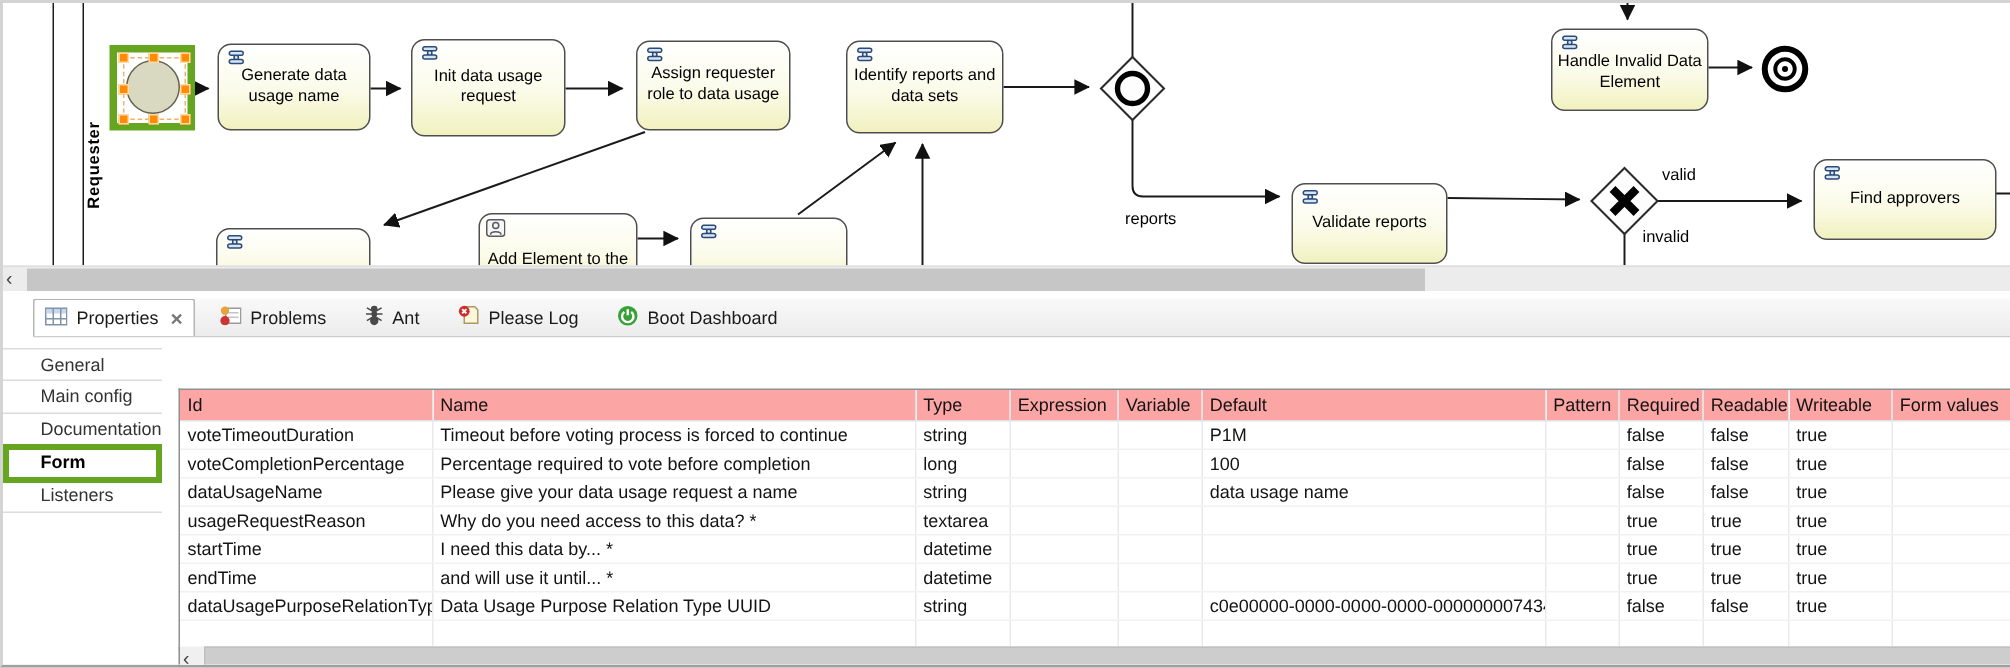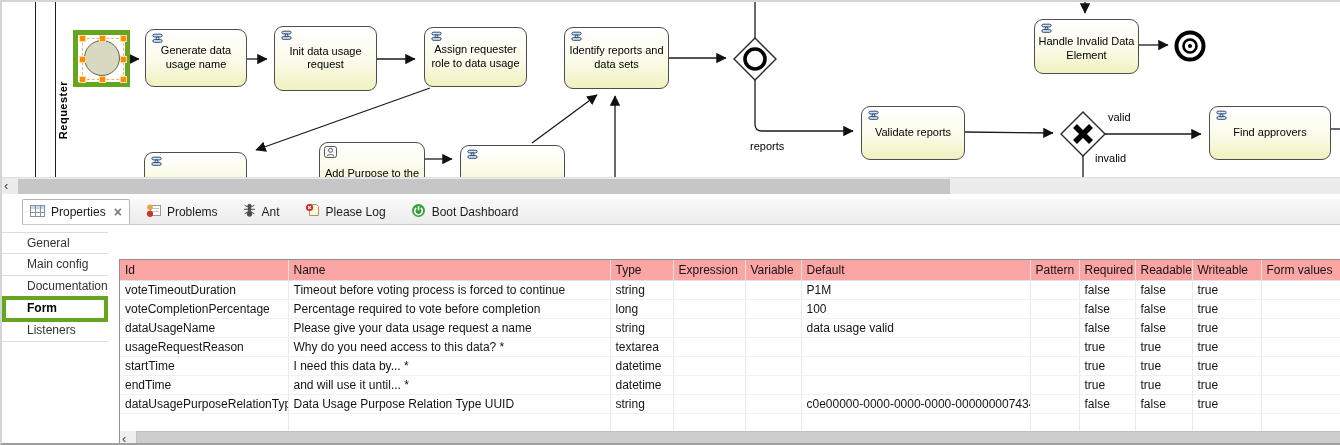--- a/index.html
+++ b/index.html
@@ -145,21 +145,21 @@
             <path d="M4.2 1.2 h6.6 c1.8 0 1.8 2.7 0 2.7 h-3.4 c-1.8 0 -1.8 2.7 0 2.7 h3.4 c1.8 0 1.8 2.7 0 2.7 h-6.6 c-1.8 0 -1.8 -2.7 0 -2.7 h3.4 c1.8 0 1.8 -2.7 0 -2.7 h-3.4 c-1.8 0 -1.8 -2.7 0 -2.7 z" fill="#d6e6f5" stroke="#2b4a77"></path>
           </svg></span>
       <div class="lbl">Assign requester role to data usage</div>
     </div>
     <div class="task" style="left:562px;top:25px;width:105px;height:62px">
       <span class="ticon"><svg width="14" height="13" viewBox="0 0 14 13">
             <path d="M4.2 1.2 h6.6 c1.8 0 1.8 2.7 0 2.7 h-3.4 c-1.8 0 -1.8 2.7 0 2.7 h3.4 c1.8 0 1.8 2.7 0 2.7 h-6.6 c-1.8 0 -1.8 -2.7 0 -2.7 h3.4 c1.8 0 1.8 -2.7 0 -2.7 h-3.4 c-1.8 0 -1.8 -2.7 0 -2.7 z" fill="#d6e6f5" stroke="#2b4a77"></path>
           </svg></span>
       <div class="lbl">Identify reports and data sets</div>
     </div>
-    <div class="task" style="left:859px;top:104px;width:104px;height:54px">
+    <div class="task" style="left:859px;top:120px;width:104px;height:54px">
       <span class="ticon"><svg width="14" height="13" viewBox="0 0 14 13">
             <path d="M4.2 1.2 h6.6 c1.8 0 1.8 2.7 0 2.7 h-3.4 c-1.8 0 -1.8 2.7 0 2.7 h3.4 c1.8 0 1.8 2.7 0 2.7 h-6.6 c-1.8 0 -1.8 -2.7 0 -2.7 h3.4 c1.8 0 1.8 -2.7 0 -2.7 h-3.4 c-1.8 0 -1.8 -2.7 0 -2.7 z" fill="#d6e6f5" stroke="#2b4a77"></path>
           </svg></span>
       <div class="lbl">Validate reports</div>
     </div>
     <div class="task" style="left:1207px;top:104px;width:122px;height:54px">
       <span class="ticon"><svg width="14" height="13" viewBox="0 0 14 13">
             <path d="M4.2 1.2 h6.6 c1.8 0 1.8 2.7 0 2.7 h-3.4 c-1.8 0 -1.8 2.7 0 2.7 h3.4 c1.8 0 1.8 2.7 0 2.7 h-6.6 c-1.8 0 -1.8 -2.7 0 -2.7 h3.4 c1.8 0 1.8 -2.7 0 -2.7 h-3.4 c-1.8 0 -1.8 -2.7 0 -2.7 z" fill="#d6e6f5" stroke="#2b4a77"></path>
           </svg></span>
       <div class="lbl">Find approvers</div>
@@ -174,21 +174,21 @@
       <span class="ticon"><svg width="14" height="13" viewBox="0 0 14 13">
             <path d="M4.2 1.2 h6.6 c1.8 0 1.8 2.7 0 2.7 h-3.4 c-1.8 0 -1.8 2.7 0 2.7 h3.4 c1.8 0 1.8 2.7 0 2.7 h-6.6 c-1.8 0 -1.8 -2.7 0 -2.7 h3.4 c1.8 0 1.8 -2.7 0 -2.7 h-3.4 c-1.8 0 -1.8 -2.7 0 -2.7 z" fill="#d6e6f5" stroke="#2b4a77"></path>
           </svg></span>
     </div>
     <div class="task" style="left:317px;top:140px;width:106px;height:50px">
       <span class="ticon"><svg width="13" height="12">
             <rect x="0.5" y="0.5" width="12" height="11" rx="2" fill="#f4f6f8" stroke="#5a5a5a"></rect>
             <circle cx="6.5" cy="4.3" r="2" fill="none" stroke="#5a5a5a"></circle>
             <path d="M3 10.5 c0 -2.6 7 -2.6 7 0" fill="none" stroke="#5a5a5a"></path>
           </svg></span>
-      <div class="lbl near-top">Add Purpose to the</div>
+      <div class="lbl near-top">Add Element to the</div>
     </div>
     <div class="task" style="left:458px;top:143px;width:105px;height:47px">
       <span class="ticon"><svg width="14" height="13" viewBox="0 0 14 13">
             <path d="M4.2 1.2 h6.6 c1.8 0 1.8 2.7 0 2.7 h-3.4 c-1.8 0 -1.8 2.7 0 2.7 h3.4 c1.8 0 1.8 2.7 0 2.7 h-6.6 c-1.8 0 -1.8 -2.7 0 -2.7 h3.4 c1.8 0 1.8 -2.7 0 -2.7 h-3.4 c-1.8 0 -1.8 -2.7 0 -2.7 z" fill="#d6e6f5" stroke="#2b4a77"></path>
           </svg></span>
     </div>
 
     <span class="flow-label" style="left:748px;top:138px">reports</span>
     <span class="flow-label" style="left:1106px;top:109px">valid</span>
     <span class="flow-label" style="left:1093px;top:150px">invalid</span>
@@ -319,21 +319,21 @@
                 <td>false</td>
                 <td>true</td>
                 <td></td>
               </tr>
               <tr>
                 <td>dataUsageName</td>
                 <td>Please give your data usage request a name</td>
                 <td>string</td>
                 <td></td>
                 <td></td>
-                <td>data usage valid</td>
+                <td>data usage name</td>
                 <td></td>
                 <td>false</td>
                 <td>false</td>
                 <td>true</td>
                 <td></td>
               </tr>
               <tr>
                 <td>usageRequestReason</td>
                 <td>Why do you need access to this data? *</td>
                 <td>textarea</td>

